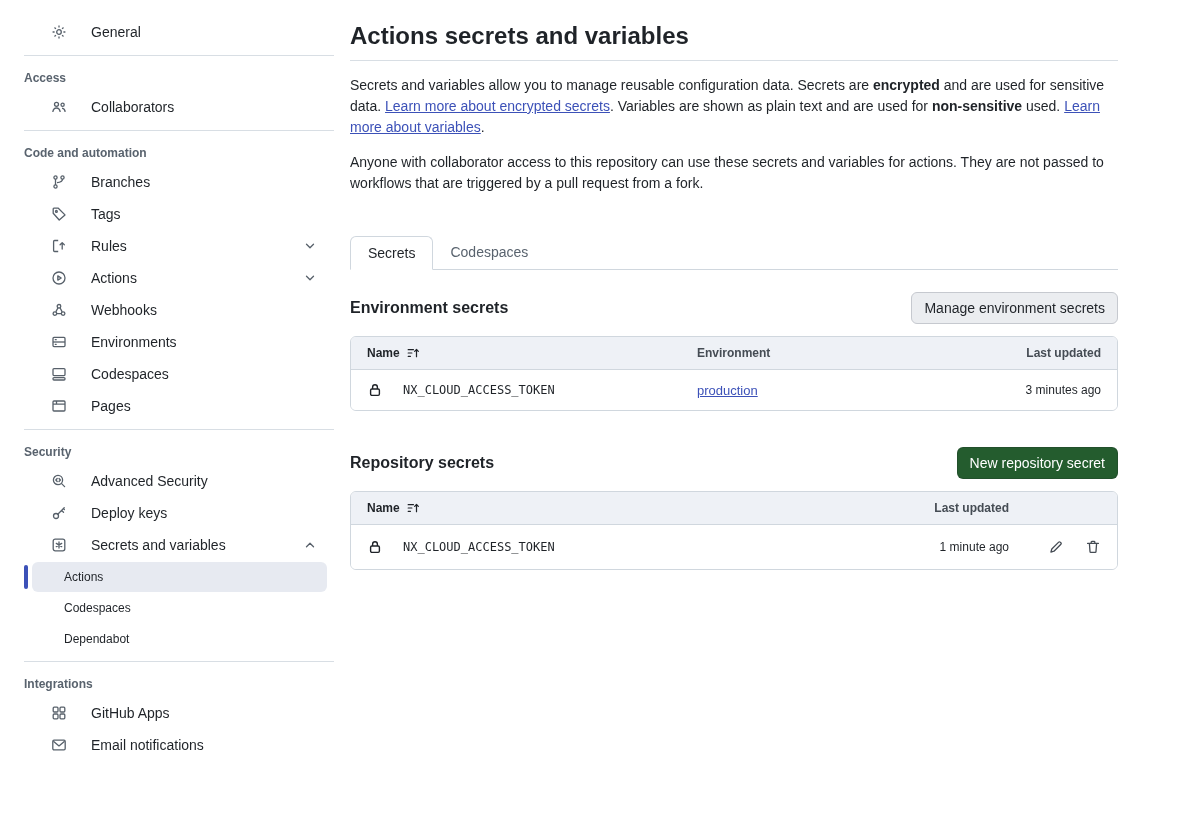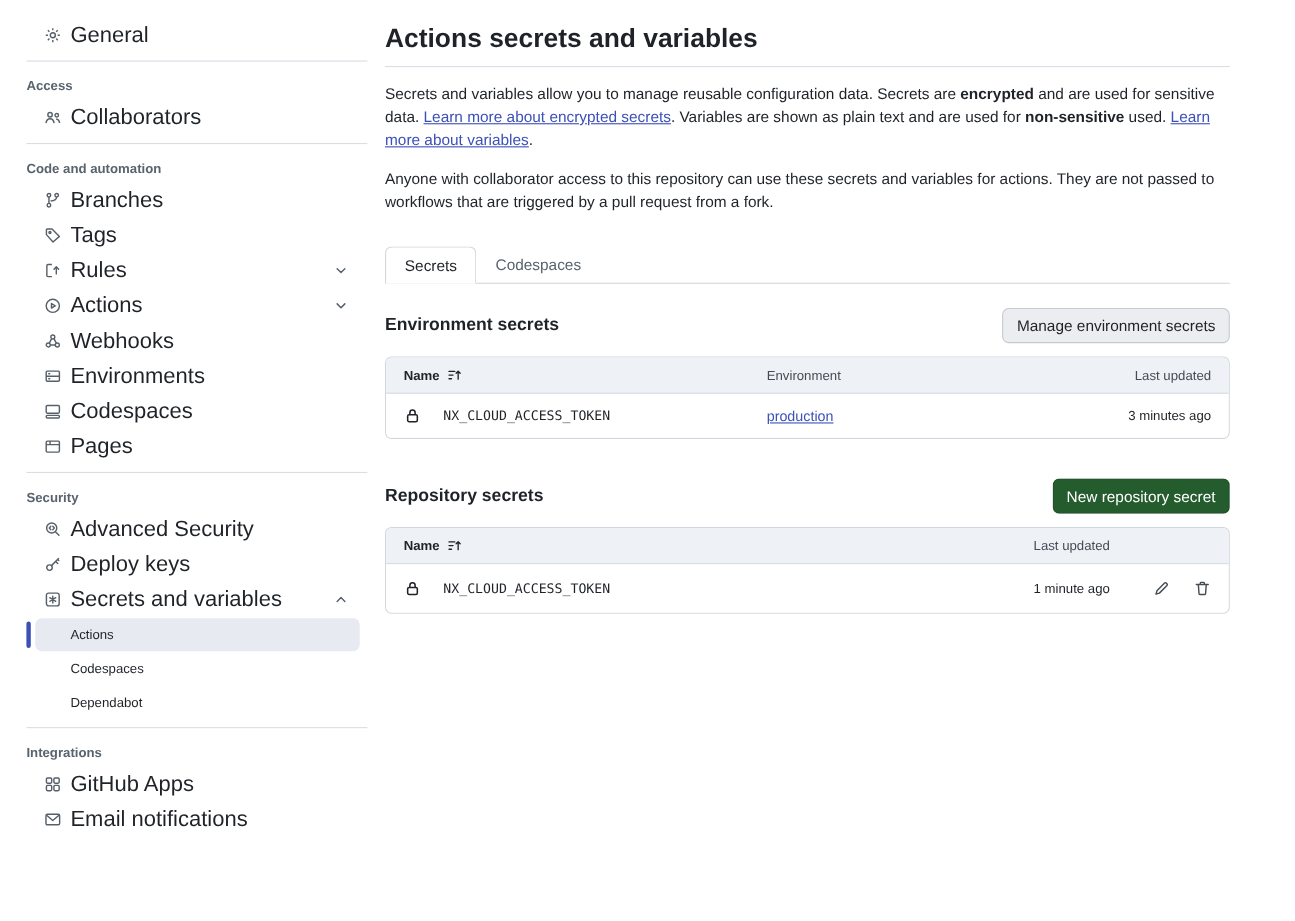--- a/index.html
+++ b/index.html
@@ -14,61 +14,61 @@
     --btn2-bg:#ebedf0;
     --btn2-border:#c6c9cf;
   }
   *{box-sizing:border-box;margin:0;padding:0}
   html,body{width:1177px;height:837px;background:#fff;overflow:hidden}
   body{font-family:"Liberation Sans","DejaVu Sans",sans-serif;color:var(--text);font-size:14px;}
   .page{display:flex;width:1177px;height:837px;background:#fff}
 
   
   .sidebar{width:334px;flex:none;padding-top:16px}
-  .nav-item{height:32px;display:flex;align-items:center;gap:8px;padding-left:40px;padding-right:0;font-size:20px;cursor:pointer}
+  .nav-item{height:32px;display:flex;align-items:center;gap:24px;padding-left:51px;padding-right:0;font-size:14px;cursor:pointer}
   .nav-item--bold .nav-label{font-weight:400}
   .nav-icon{width:16px;height:16px;color:#57606a;flex:none;display:inline-flex}
   .nav-icon svg{width:16px;height:16px}
   .nav-label{color:var(--text);line-height:16px}
   .nav-chevron{margin-left:auto;margin-right:17px;width:14px;height:14px;color:#57606a;display:inline-flex}
   .nav-chevron svg{width:14px;height:14px}
   .side-divider{border:0;border-top:1px solid var(--divider);margin:7px 0 7px 24px}
   .section-header{font-size:12px;font-weight:700;color:var(--muted);padding:8px 0 6px 24px}
   .subnav-item{position:relative;height:30px;margin:1px 7px 1px 32px;border-radius:6px;display:flex;align-items:center;padding-left:32px;font-size:12px;cursor:pointer}
   .subnav-item.selected{background:var(--selected-bg)}
   .active-bar{position:absolute;left:-8px;top:3px;width:4px;height:24px;border-radius:2px;background:var(--accent)}
 
   
   .main{width:768px;margin-left:16px;padding-top:20px}
   .page-title{font-size:24px;font-weight:700;line-height:32px;padding-bottom:8px;border-bottom:1px solid var(--divider)}
   .para{margin-top:14px;line-height:21px;font-size:14px}
   .para b{font-weight:700}
   .link{color:var(--accent);text-decoration:underline;cursor:pointer}
 
-  .tabs{margin-top:30px;display:flex;border-bottom:1px solid var(--border)}
+  .tabs{margin-top:42px;display:flex;border-bottom:1px solid var(--border)}
   .tab{padding:8px 17px;font-size:14px;cursor:pointer}
   .tab.active{background:#fff;border:1px solid var(--border);border-bottom:1px solid #fff;border-radius:6px 6px 0 0;margin-bottom:-1px;color:var(--text)}
   .tab.inactive{color:var(--muted)}
 
   .section-row{margin-top:22px;display:flex;align-items:center;justify-content:space-between}
   .section-row.second{margin-top:36px}
   .section-heading{font-size:16px;font-weight:700}
   .btn{height:32px;padding:0 12px;border-radius:6px;font-size:14px;font-weight:500;display:inline-flex;align-items:center;cursor:pointer;border:1px solid;font-family:inherit}
   .btn-secondary{background:var(--btn2-bg);border-color:var(--btn2-border);color:var(--text)}
   .btn-primary{background:var(--green);border-color:rgba(28,33,40,.2);color:#fff}
 
   .table{margin-top:12px;border:1px solid var(--border);border-radius:6px;overflow:hidden}
   .thead{background:var(--thead-bg);border-bottom:1px solid var(--border);display:grid;font-size:12px;align-items:center}
   .thead .cell{padding:9px 16px}
   .trow{display:grid;align-items:center;background:#fff}
   .trow .cell{padding:12px 16px}
   .env-grid{grid-template-columns:330px 1fr 200px}
   .repo-grid{grid-template-columns:1fr 170px 92px}
   .col-name{font-weight:700;color:var(--text);display:flex;align-items:center;gap:6px;cursor:pointer}
-  .col-muted{font-weight:400;color:#454c54}
+  .col-muted{font-weight:700;color:#454c54}
   .right{text-align:right;justify-self:stretch}
   .sort-icon{width:14px;height:14px;color:var(--text);display:inline-flex}
   .sort-icon svg{width:14px;height:14px}
   .secret-name{display:flex;align-items:center;gap:20px}
   .lock-icon{width:16px;height:16px;color:var(--text);display:inline-flex}
   .lock-icon svg{width:16px;height:16px}
   .mono{font-family:"DejaVu Sans Mono","Liberation Mono",monospace;font-size:12px;color:var(--text)}
   .env-link{font-size:13px}
   .time{font-size:12px;color:var(--text)}
   .row-actions{display:flex;justify-content:flex-end;align-items:center;gap:21px;padding-right:16px}

